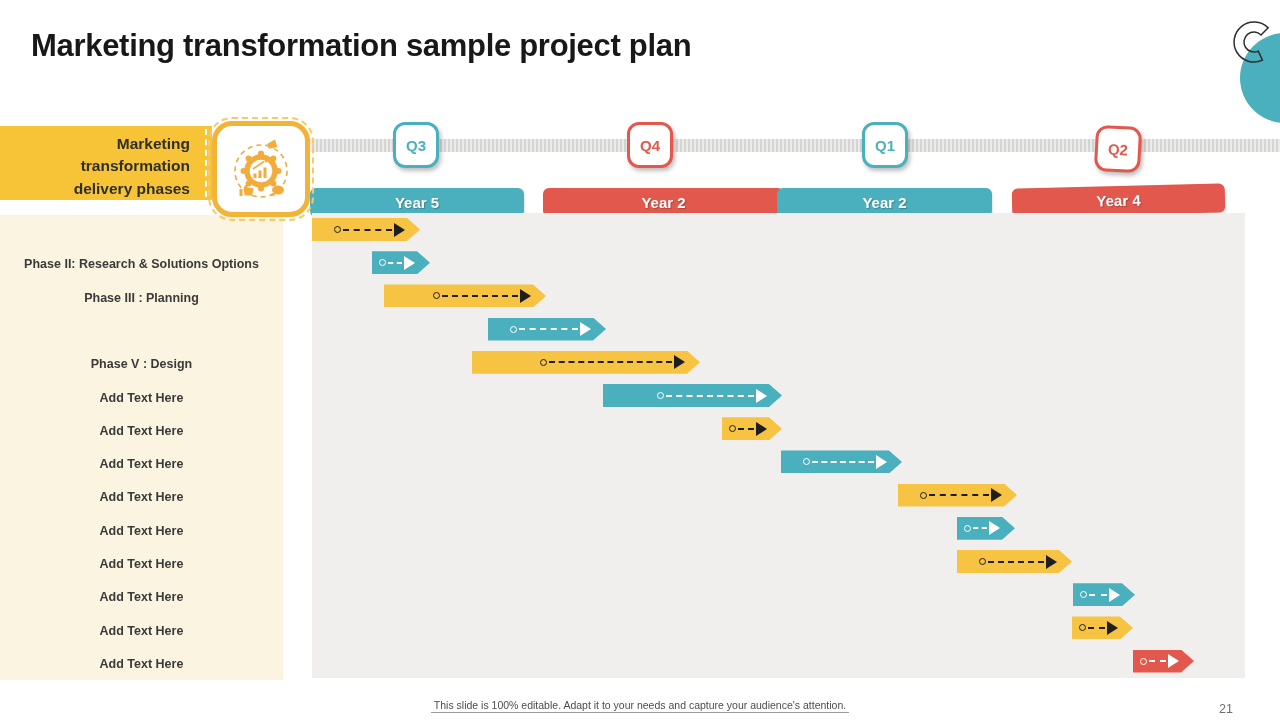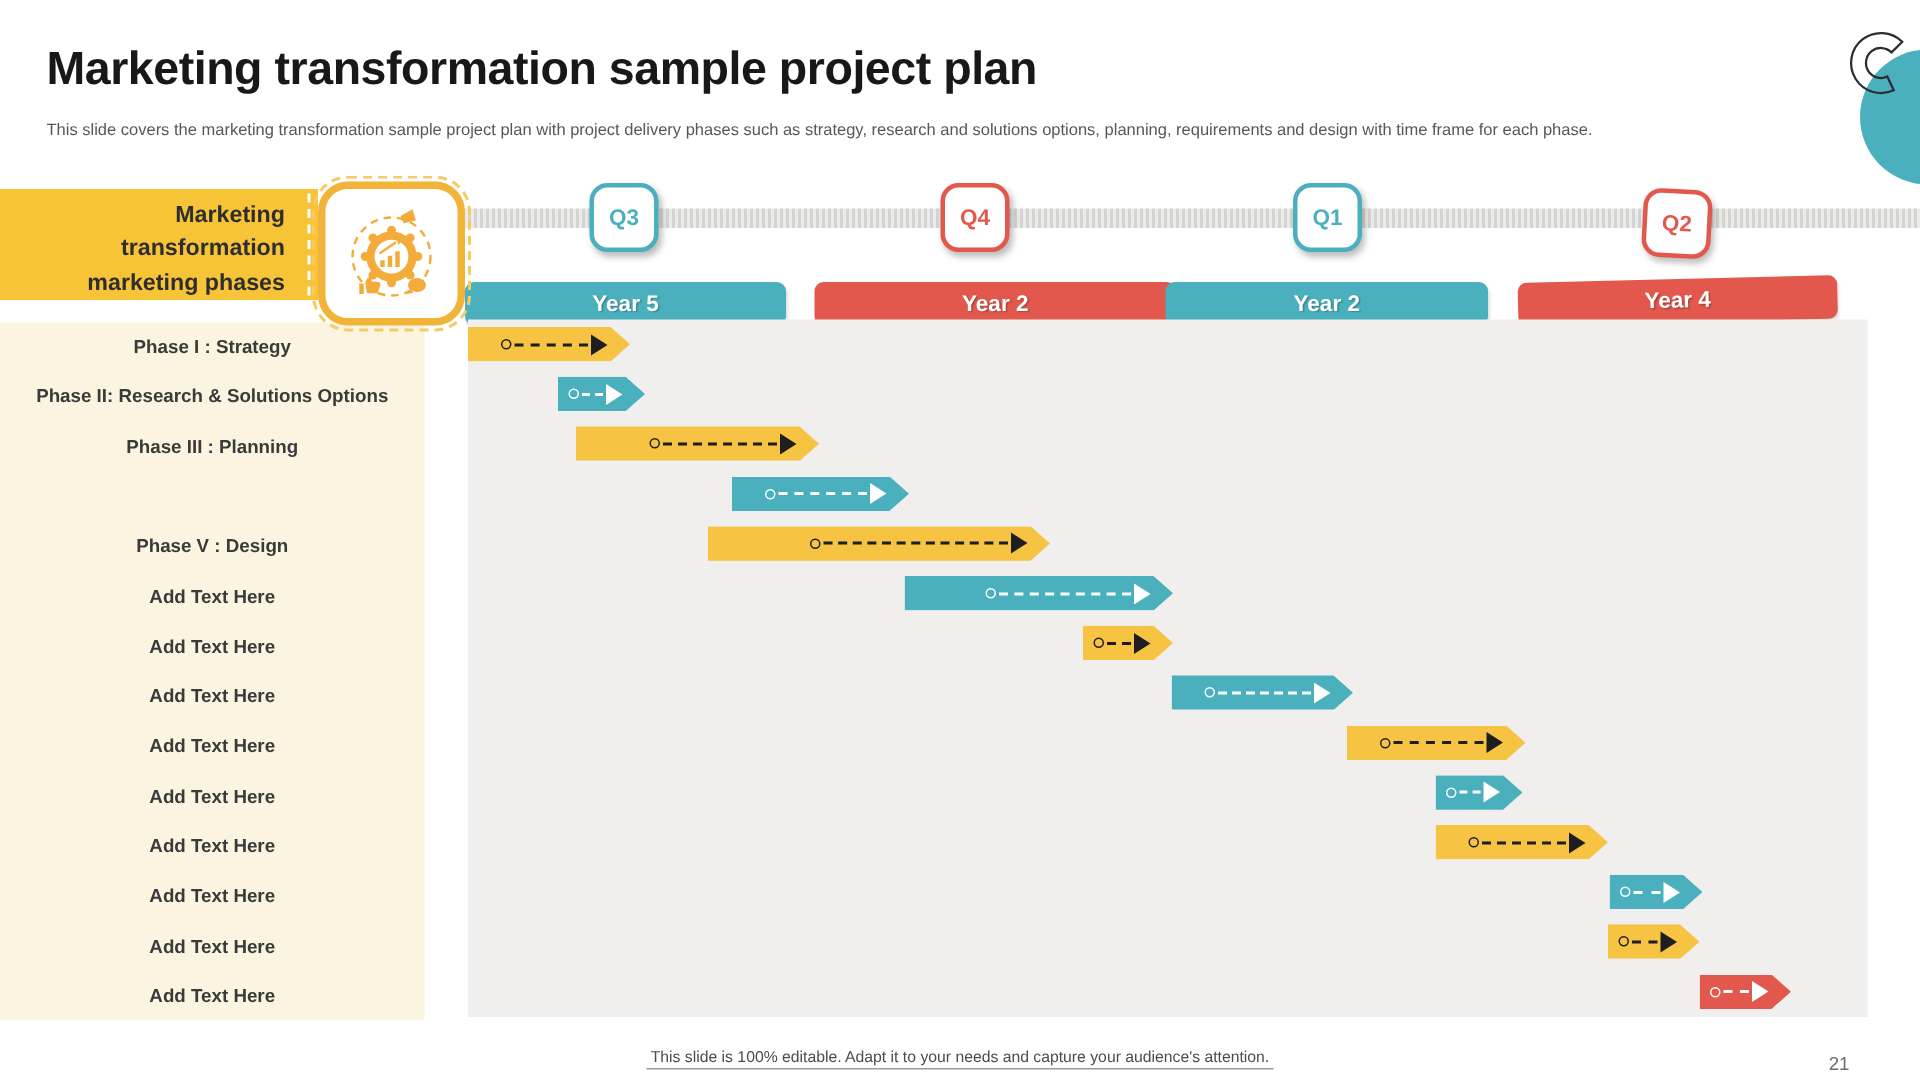--- a/index.html
+++ b/index.html
@@ -47,29 +47,28 @@
   .footer{position:absolute;left:0;right:0;top:699px;text-align:center;font-size:10.5px;color:#4c4c4c;}
   .footer span{border-bottom:1px solid #9a9a9a;padding:0 3px 1px;}
   .pagenum{position:absolute;right:47px;top:702px;font-size:12.5px;color:#6e6e6e;}
 </style>
 </head>
 <body>
 
 <div class="slide">
 
   <div class="title">Marketing transformation sample project plan</div>
-  <div class="subtitle">This slide covers the marketing transformation sample project plan with project delivery phases such as strategy, research and solutions options, planning, requirements and design with time frame for each phase.</div>
 
   <div class="corner-circle"></div>
   <svg class="corner-c" width="44" height="50" viewBox="0 0 44 50">
     <path d="M33.5 8.6 A20 20 0 1 0 33.5 41.4 L27.7 33.2 A10 10 0 1 1 27.7 16.8 Z" fill="none" stroke="#2d2d2d" stroke-width="1.5"></path>
   </svg>
 
   <div class="band">
-    <div class="band-text">Marketing transformation marketing phases</div>
+    <div class="band-text">Marketing transformation delivery phases</div>
   </div>
 
   <div class="icon-box">
     <svg width="72" height="72" viewBox="0 0 72 72">
       <circle cx="36" cy="38" r="26" fill="none" stroke="#F3AC3C" stroke-width="1.6" stroke-dasharray="5 4"></circle>
       <g fill="#F3AC3C">
         <circle cx="53.5" cy="38" r="3"></circle>
           <circle cx="18.5" cy="38" r="3"></circle>
         <circle cx="36" cy="20.5" r="3"></circle>
           <circle cx="36" cy="55.5" r="3"></circle>
@@ -103,21 +102,20 @@
       <div class="q" style="left: 1095px; border: 3px solid rgb(226, 88, 77); color: rgb(226, 88, 77); top: 126px; transform: rotate(3deg);">Q2</div>
     </div>
   <div id="years">
       <div class="year" style="left: 310px; width: 214px; background: rgb(75, 176, 189);">Year 5</div>
       <div class="year" style="left: 543px; width: 241px; background: rgb(226, 88, 77);">Year 2</div>
       <div class="year" style="left: 777px; width: 215px; background: rgb(75, 176, 189);">Year 2</div>
       <div class="year" style="left: 1012px; width: 213px; background: rgb(226, 88, 77); transform: rotate(-1.4deg); top: 186px;">Year 4</div>
     </div>
 
   <div class="cream" id="phase-list">
-      <div class="phase-label" style="top: 6px;">Phase I : Strategy</div>
       <div class="phase-label" style="top: 72.6px;">Phase III : Planning</div>
       <div class="phase-label" style="top: 39.3px;">Phase II: Research &amp; Solutions Options</div>
       <div class="phase-label" style="top: 139.2px;">Phase V : Design</div>
       <div class="phase-label" style="top: 172.5px;">Add Text Here</div>
       <div class="phase-label" style="top: 205.8px;">Add Text Here</div>
       <div class="phase-label" style="top: 239.1px;">Add Text Here</div>
       <div class="phase-label" style="top: 272.4px;">Add Text Here</div>
       <div class="phase-label" style="top: 305.7px;">Add Text Here</div>
       <div class="phase-label" style="top: 339px;">Add Text Here</div>
       <div class="phase-label" style="top: 372.3px;">Add Text Here</div>

